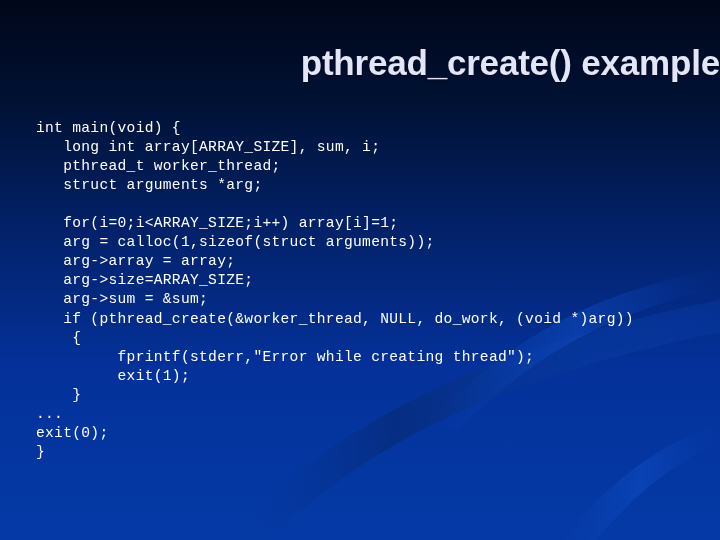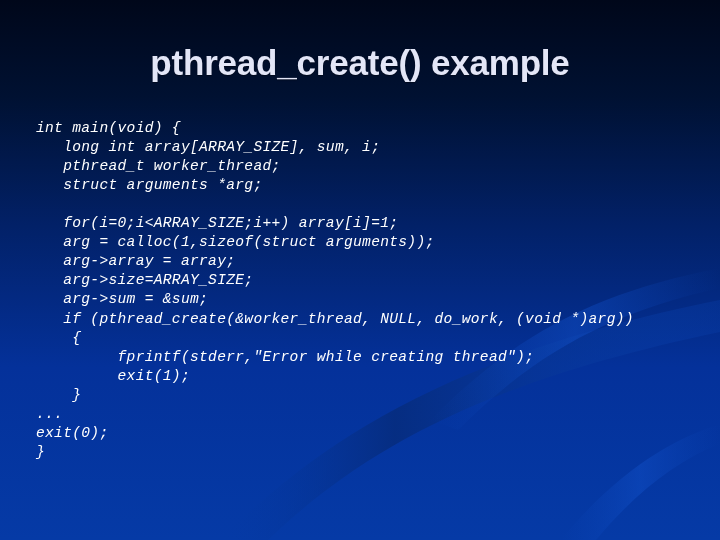--- a/index.html
+++ b/index.html
@@ -24,21 +24,21 @@
   #deco {
     position: absolute;
     inset: 0;
     pointer-events: none;
   }
   #slide-title {
     position: absolute;
     top: 44px;
     left: 0;
     width: 720px;
-    text-align: center;
+    text-align: right;
     color: #e3e6f7;
     font-family: "Liberation Sans", sans-serif;
     font-size: 35px;
     font-weight: bold;
     letter-spacing: -0.2px;
     line-height: 1.1;
     text-shadow: 0 1px 1px rgba(0,0,0,0.35);
     white-space: nowrap;
   }
   #code-block {
@@ -50,21 +50,20 @@
     font-family: "Liberation Mono", "DejaVu Sans Mono", monospace;
     font-size: 14.6px;
     line-height: 19.1px;
     letter-spacing: 0.3px;
     white-space: pre;
   }
   .code-line {
     display: block;
     height: 19.1px;
     white-space: pre;
-    font-style: italic;
   }
   .code-line.blank {
     height: 19.1px;
   }
 </style>
 </head>
 <body>
 
 <div id="slide">
 

